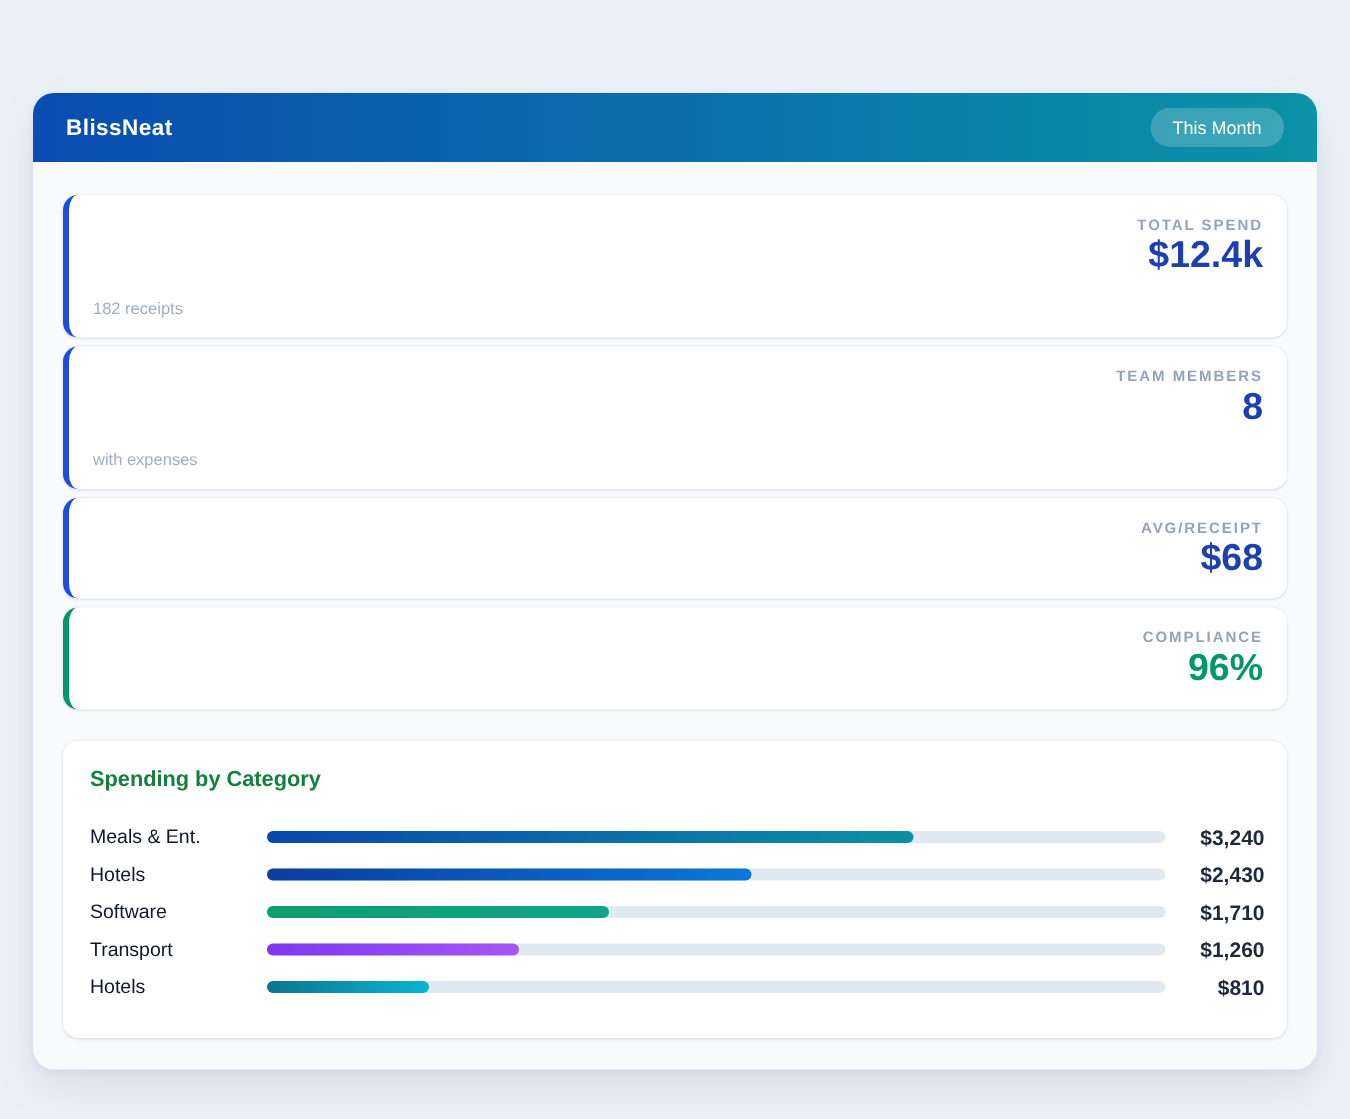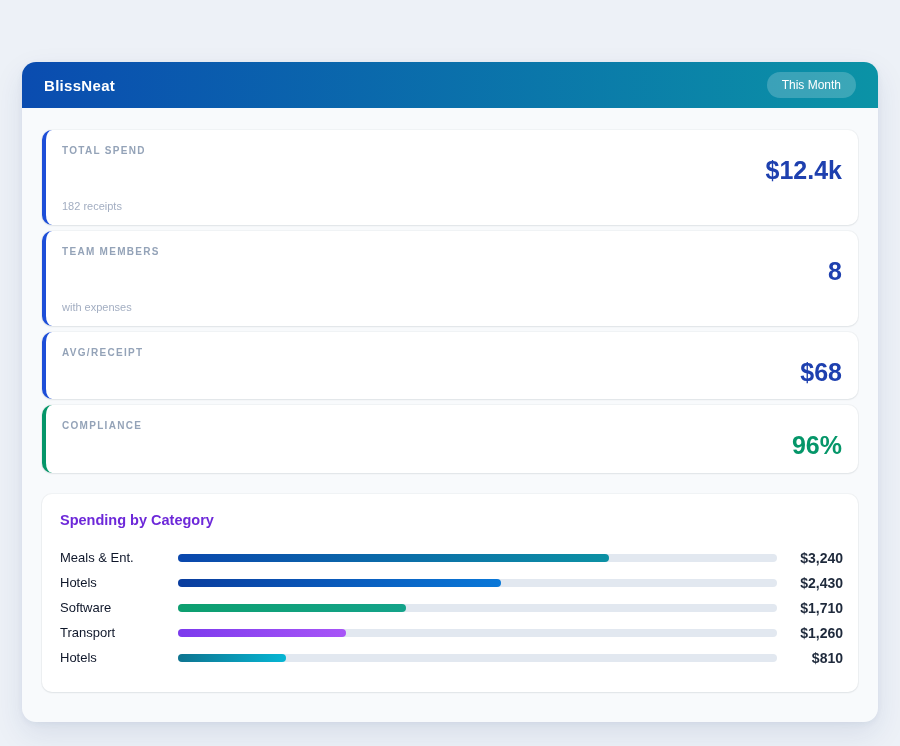--- a/index.html
+++ b/index.html
@@ -9,21 +9,21 @@
     background:#edf1f7;
     font-family:"Liberation Sans", sans-serif;
     position:relative;
     overflow:hidden;
   }
   .panel {
     position:absolute; left:22px; top:62px; width:856px;
     background:#f8fafc;
     border-radius:14px;
     box-shadow:0 12px 30px rgba(30,60,120,0.10), 0 2px 6px rgba(30,60,120,0.06);
-    padding-bottom:30px;
+    padding-bottom:21px;
   }
   .app-header {
     height:46px;
     border-radius:14px 14px 0 0;
     background:linear-gradient(90deg, var(--hdr-from), var(--hdr-to));
     display:flex; align-items:center; justify-content:space-between;
     padding:0 22px;
   }
   .app-title {
     color:#ffffff; font-size:15px; font-weight:bold; letter-spacing:0.3px;
@@ -42,37 +42,37 @@
   .stat-card {
     background:#ffffff;
     border-radius:10px;
     border-left:4px solid var(--accent);
     box-shadow:0 1px 2px rgba(15,23,42,0.07), 0 0 0 1px rgba(15,23,42,0.03);
     padding:15px 16px 13px;
     margin-bottom:6px;
   }
   .stat-label {
     font-size:10px; font-weight:bold; letter-spacing:1.3px;
-    color:#94a3b8; text-transform:uppercase;
+    color:#94a3b8; text-transform:uppercase;text-align:right;
   }
   .stat-value {
     font-size:25px; font-weight:bold; line-height:1.15;
     color:var(--value-color); text-align:right;
   }
   .stat-sub { font-size:11px; color:#a3aec2; margin-top:15px; }
   .chart-card {
     margin:21px 20px 0;
     background:#ffffff;
     border-radius:10px;
     box-shadow:0 1px 2px rgba(15,23,42,0.07), 0 0 0 1px rgba(15,23,42,0.03);
     padding:18px 15px 22px 18px;
   }
   .chart-title {
     margin:0 0 17px;
-    font-size:14.5px; font-weight:bold; color:#6d28d9;
+    font-size:14.5px; font-weight:bold; color:#15803d;
   }
   .chart-row {
     display:grid;
     grid-template-columns:118px 1fr 66px;
     align-items:center;
     height:25px;
   }
   .row-label { font-size:13px; color:#0f172a; }
   .bar-track {
     height:8px; border-radius:4px;

